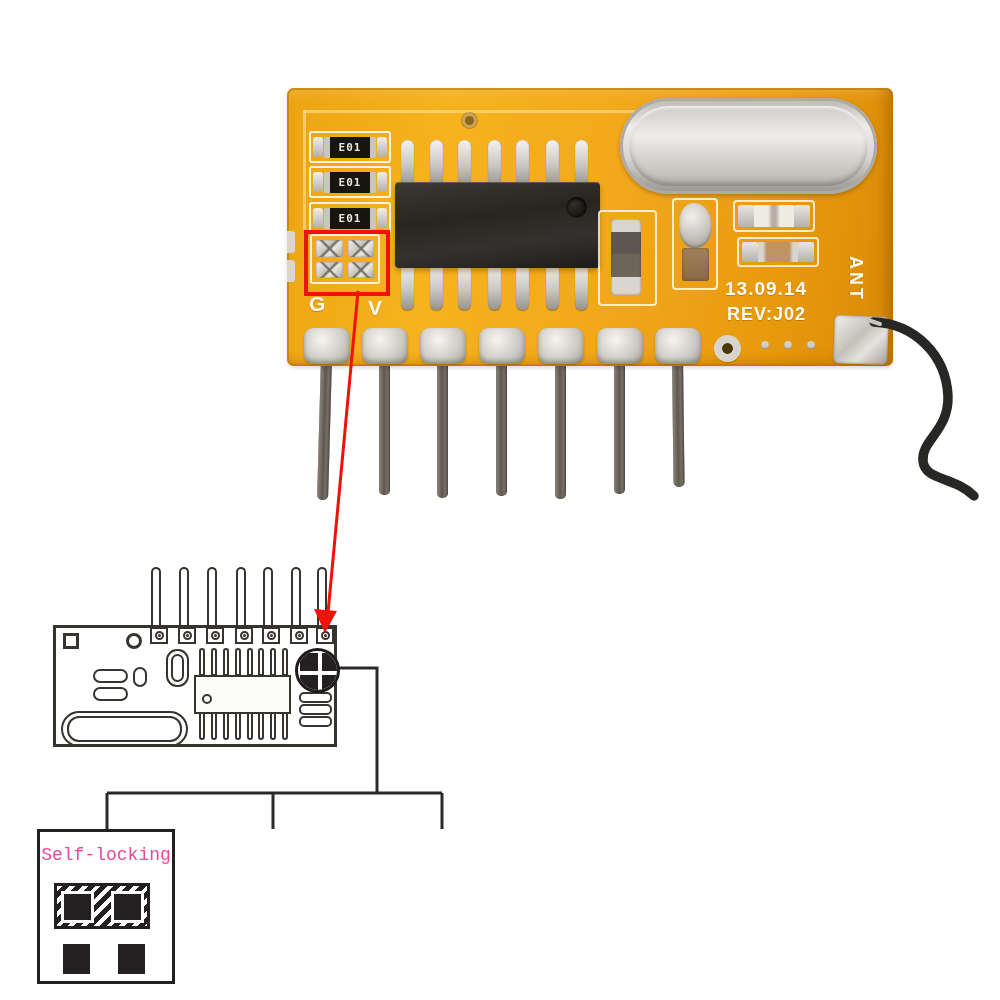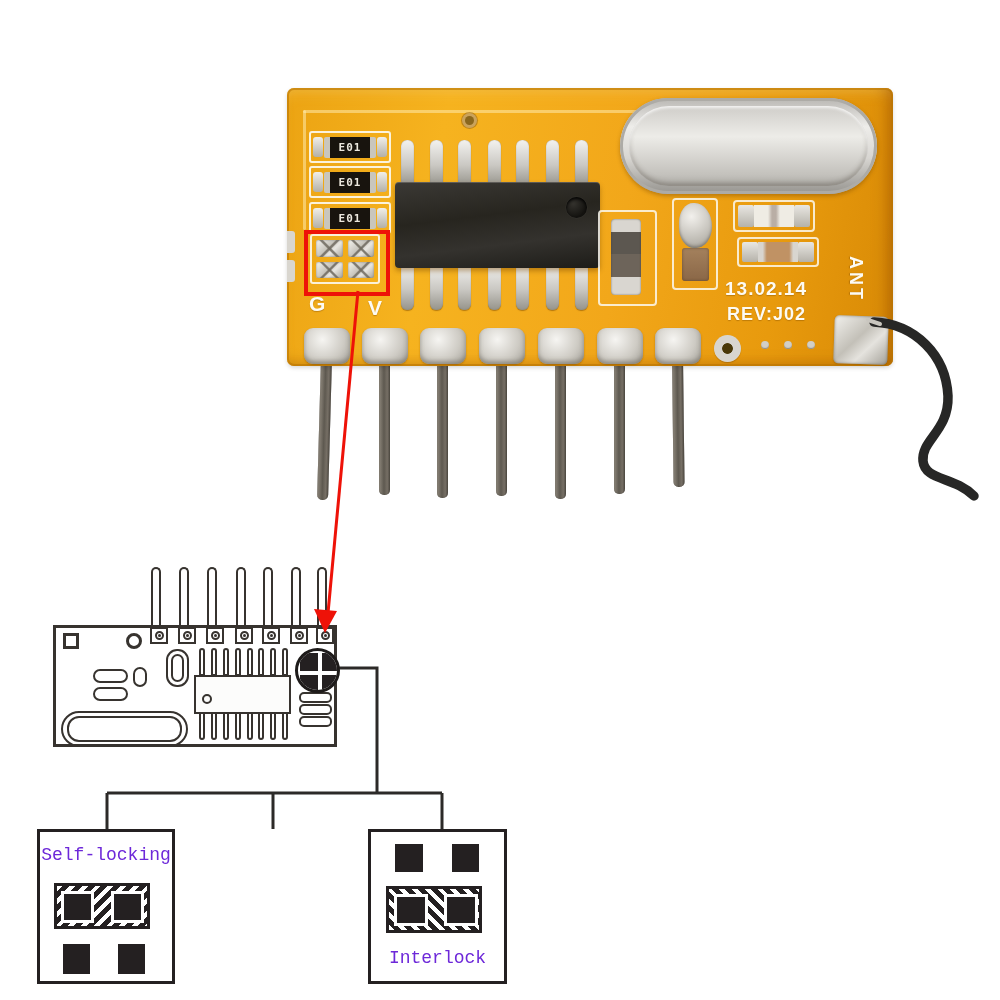--- a/index.html
+++ b/index.html
@@ -98,21 +98,21 @@
   #dxtal{position:absolute;left:5px;top:83px;width:127px;height:36px;border:2.5px solid #37332f;
     border-radius:18px;box-sizing:border-box;}
   #dxtal .in{position:absolute;left:4px;top:3px;right:4px;bottom:3px;border:2.5px solid #37332f;
     border-radius:12px;box-sizing:border-box;}
   #jumper{position:absolute;left:239px;top:20px;width:45px;height:45px;border:3px solid #1e1b1a;border-radius:50%;
     overflow:hidden;background:#fff;box-sizing:border-box;z-index:3;}
   #jumper b{position:absolute;width:18px;height:18px;background:#242021;}
 
   
   .opt{position:absolute;top:829px;height:155px;border:3px solid #242021;background:#fff;box-sizing:border-box;}
-  .opt .lbl{position:absolute;left:0;right:0;text-align:center;color:#6d28d9;
+  .opt .lbl{position:absolute;left:0;right:0;text-align:center;color:#ec4899;
     font:400 18px/20px "Liberation Mono",monospace;letter-spacing:0;white-space:nowrap;}
   .sq{position:absolute;background:#242021;}
   .bridge{position:absolute;border:3px solid #242021;box-sizing:border-box;}
   .bridge.h1{background:repeating-linear-gradient(135deg,#ffffff 0 4px,#242021 4px 9px);}
   .bridge.h2{background:repeating-linear-gradient(45deg,#ffffff 0 4px,#242021 4px 9px);}
   .bridge .sq{box-shadow:0 0 0 3px #ffffff;}
 </style>
 </head>
 <body>
 
@@ -191,21 +191,21 @@
       <span class="e"></span>
       <span class="m" style="background:linear-gradient(90deg,#efece4 0 35%,#b9aea5 45% 55%,#efece4 65% 100%);"></span>
       <span class="e"></span>
     </div>
     <div class="cbox hres" style="left:450px;top:149px;width:82px;height:30px;">
       <span class="e"></span>
       <span class="m" style="background:linear-gradient(90deg,#d8d5cf 0 12%,#c09264 22% 78%,#d8d5cf 88% 100%);"></span>
       <span class="e"></span>
     </div>
 
-    <div class="silk" style="left:438px;top:190px;font-size:19px;letter-spacing:1px;">13.02.14</div>
+    <div class="silk" style="left:438px;top:190px;font-size:19px;letter-spacing:1px;">13.09.14</div>
     <div class="silk" style="left:440px;top:216px;font-size:18px;letter-spacing:1px;">REV:J02</div>
     <div class="silk" style="left:558px;top:168px;font-size:18px;letter-spacing:3px;writing-mode:vertical-rl;">ANT</div>
 
     <div class="bpad" style="left:17px;"></div>
     <div class="bpad" style="left:75px;"></div>
     <div class="bpad" style="left:133px;"></div>
     <div class="bpad" style="left:192px;"></div>
     <div class="bpad" style="left:251px;"></div>
     <div class="bpad" style="left:310px;"></div>
     <div class="bpad" style="left:368px;"></div>
@@ -317,23 +317,14 @@
     <div class="lbl" style="top:13px;">Self-locking</div>
     <div class="bridge h1" style="left:14px;top:51px;width:96px;height:46px;">
       <div class="sq" style="left:7px;top:8px;width:27px;height:26px;"></div>
       <div class="sq" style="left:57px;top:8px;width:27px;height:26px;"></div>
     </div>
     <div class="sq" style="left:23px;top:112px;width:27px;height:30px;"></div>
     <div class="sq" style="left:78px;top:112px;width:27px;height:30px;"></div>
   </div>
 
 
-  <div class="opt" style="left:368px;width:139px;">
-    <div class="sq" style="left:24px;top:12px;width:28px;height:28px;"></div>
-    <div class="sq" style="left:81px;top:12px;width:27px;height:28px;"></div>
-    <div class="bridge h2" style="left:15px;top:54px;width:96px;height:47px;">
-      <div class="sq" style="left:8px;top:8px;width:28px;height:26px;"></div>
-      <div class="sq" style="left:58px;top:8px;width:28px;height:26px;"></div>
-    </div>
-    <div class="lbl" style="top:116px;">Interlock</div>
-  </div>
 
 </div>
 
 </body></html>

